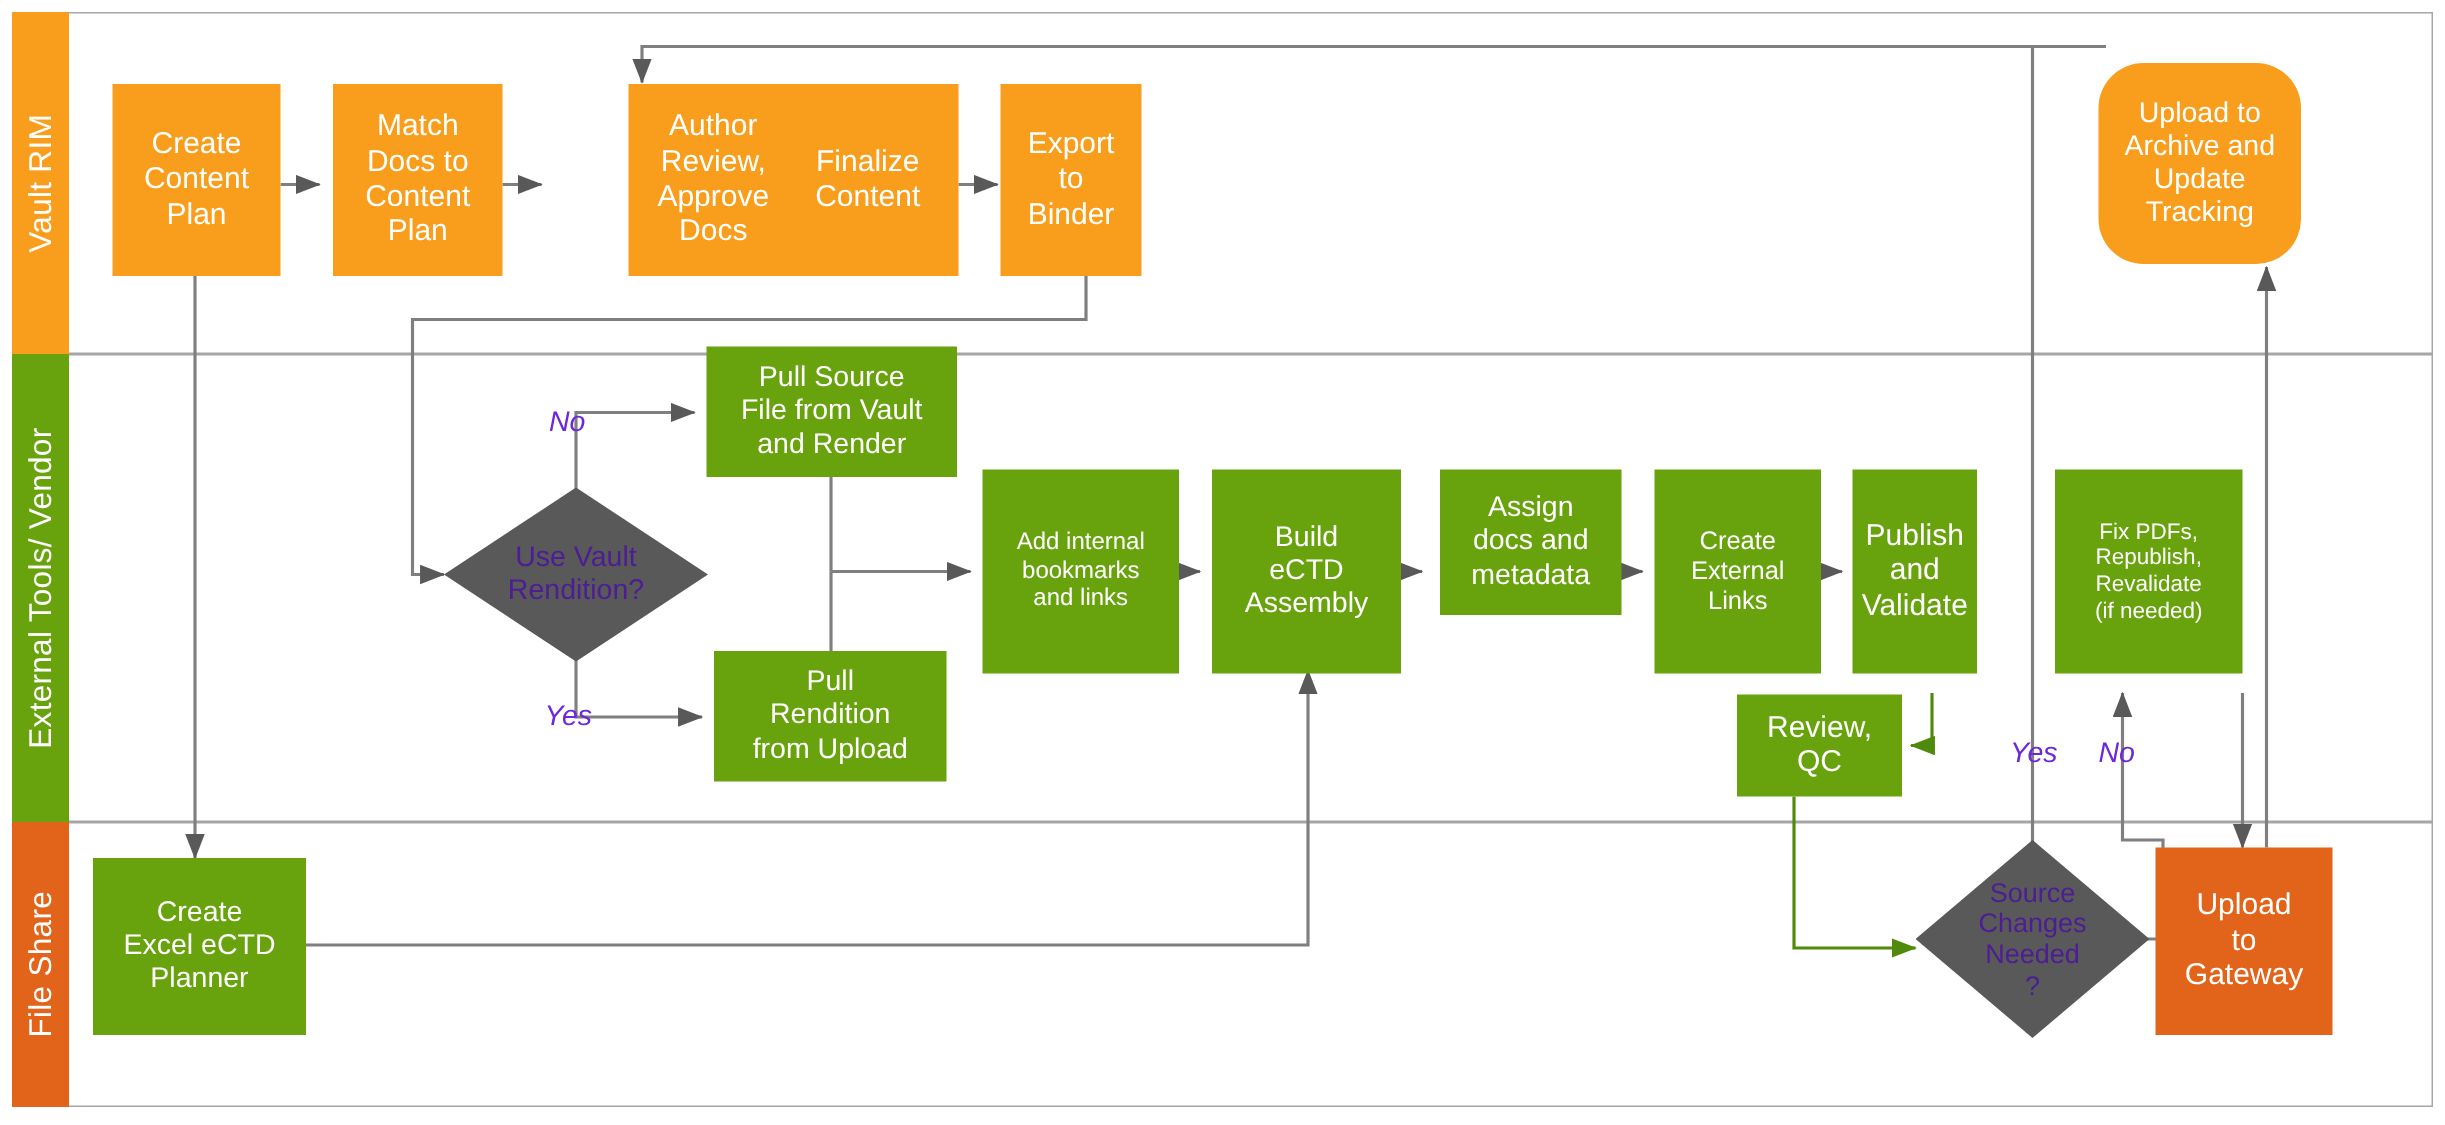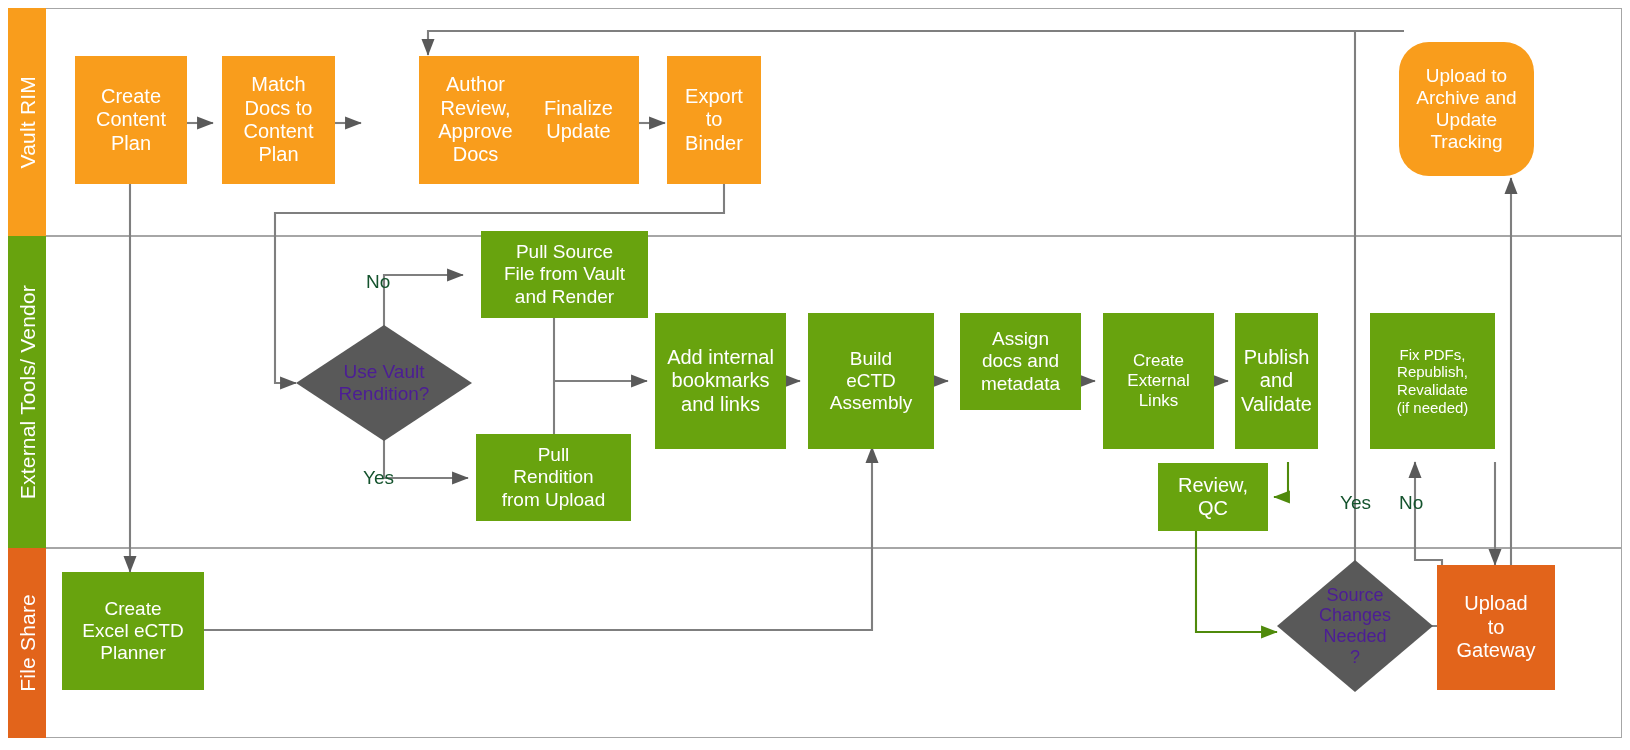--- a/index.html
+++ b/index.html
@@ -29,21 +29,21 @@
   .node .txt{display:block;white-space:pre-line;}
 
   
   .diamond{position:absolute;z-index:6;}
   .diamond .shape{position:absolute;inset:0;background:#595959;
         clip-path:polygon(50% 0%,100% 50%,50% 100%,0% 50%);}
   .diamond .label{position:absolute;inset:0;display:flex;align-items:center;justify-content:center;
         text-align:center;color:#4c1d95;line-height:1.15;white-space:pre-line;}
 
   
-  .elabel{position:absolute;color:#14532d;font-size:19px;line-height:1;z-index:7;white-space:nowrap;}
+  .elabel{position:absolute;color:#6d28d9;font-size:19px;line-height:1;z-index:7;white-space:nowrap;font-style:italic;}
 
   svg.wires{position:absolute;left:0;top:0;width:1630px;height:750px;z-index:3;pointer-events:none;}
 </style>
 </head>
 <body>
 
 <div id="canvas">
 
   <div class="lane" style="left:8px;top:8px;width:1614px;height:228px;"></div>
   <div class="lane-tab" style="left:8px;top:8px;width:38px;height:228px;background:#F99D1C;">
@@ -129,21 +129,21 @@
 
   <div class="node orange" style="left:371px;top:56px;width:113px;height:128px;font-size:20px;margin-left:48px;">
     <span class="txt">Author
 Review,
 Approve
 Docs</span>
   </div>
 
   <div class="node orange" style="left:518px;top:56px;width:121px;height:128px;font-size:20px;">
     <span class="txt">Finalize
-Update</span>
+Content</span>
   </div>
 
   <div class="node orange" style="left:667px;top:56px;width:94px;height:128px;font-size:20px;">
     <span class="txt">Export
 to
 Binder</span>
   </div>
 
   <div class="node orange rounded" style="left:1399px;top:42px;width:135px;height:134px;font-size:19px;">
     <span class="txt">Upload to
@@ -151,33 +151,33 @@
 Update
 Tracking</span>
   </div>
 
   <div class="diamond" style="left:296px;top:325px;width:176px;height:116px;">
     <div class="shape"></div>
     <div class="label" style="font-size:19px;">Use Vault
 Rendition?</div>
   </div>
 
-  <div class="node green" style="left:471px;top:231px;width:167px;height:87px;font-size:19px;margin-left:10px;">
+  <div class="node green" style="left:471px;top:231px;width:167px;height:87px;font-size:19px;">
     <span class="txt">Pull Source
 File from Vault
 and Render</span>
   </div>
 
   <div class="node green" style="left:476px;top:434px;width:155px;height:87px;font-size:19px;">
     <span class="txt">Pull
 Rendition
 from Upload</span>
   </div>
 
-  <div class="node green" style="left:655px;top:313px;width:131px;height:136px;font-size:20px;">
+  <div class="node green" style="left:655px;top:313px;width:131px;height:136px;font-size:16px;">
     <span class="txt">Add internal
 bookmarks
 and links</span>
   </div>
 
   <div class="node green" style="left:808px;top:313px;width:126px;height:136px;font-size:19px;">
     <span class="txt">Build
 eCTD
 Assembly</span>
   </div>

